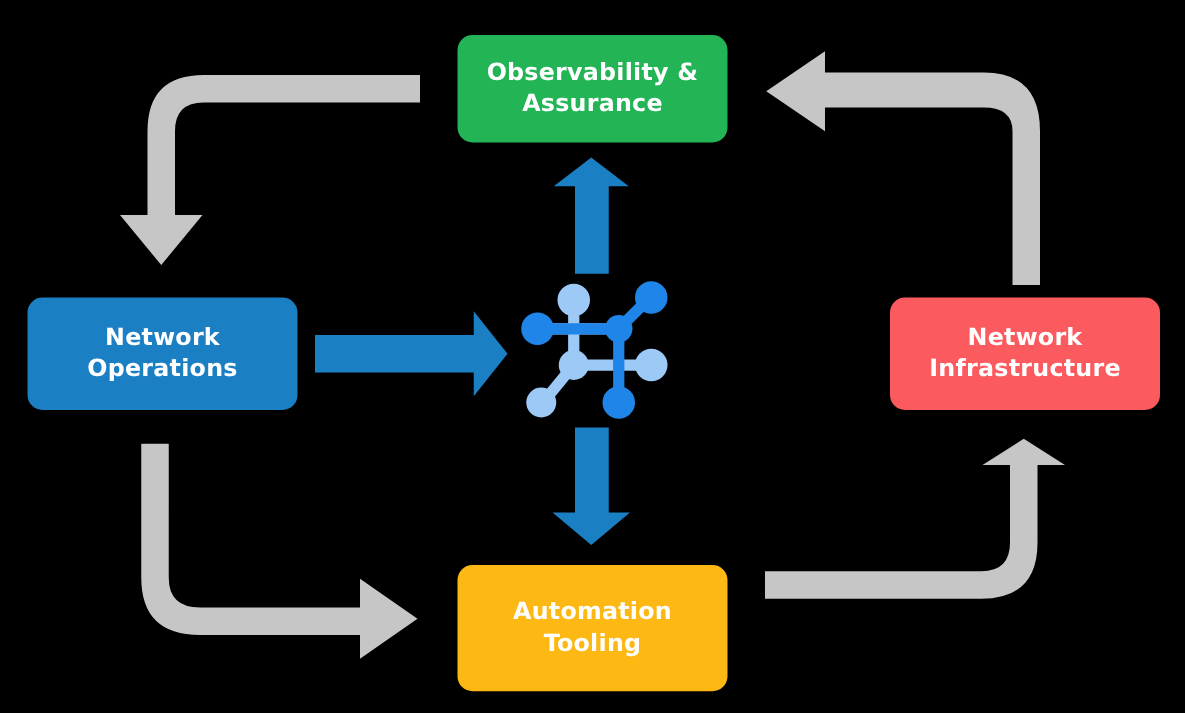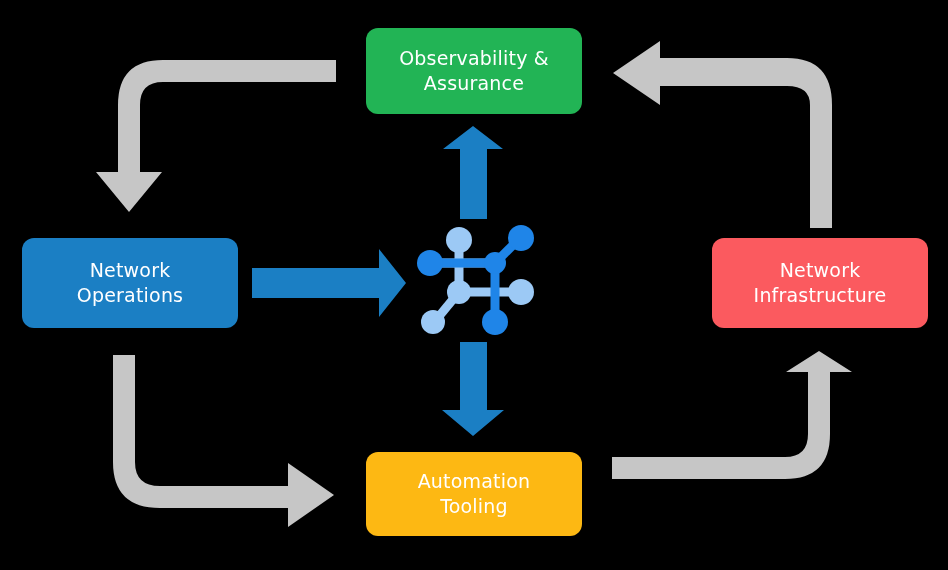--- a/index.html
+++ b/index.html
@@ -18,36 +18,36 @@
   .node-box {
     position: absolute;
     display: flex;
     align-items: center;
     justify-content: center;
     text-align: center;
     border-radius: 12px;
     color: #ffffff;
     font-size: 19px;
     line-height: 1.32;
-    font-weight: 400;
+    font-weight: 700;
     letter-spacing: 0.2px;
     box-sizing: border-box;
-    padding: 6px 26px;
+    padding: 6px 14px;
   }
   #box-observability {
     left: 366px; top: 28px; width: 216px; height: 86px;
   }
   #box-operations {
     left: 22px; top: 238px; width: 216px; height: 90px;
   }
   #box-infrastructure {
     left: 712px; top: 238px; width: 216px; height: 90px;
   }
   #box-automation {
-    left: 366px; top: 452px; width: 216px; height: 84px;
+    left: 366px; top: 452px; width: 216px; height: 101px;
   }
   .svg-layer {
     position: absolute;
     left: 0; top: 0;
     width: 948px;
     height: 570px;
   }
   .box-label { display: block; white-space: pre-line; }
 </style>
 </head>

